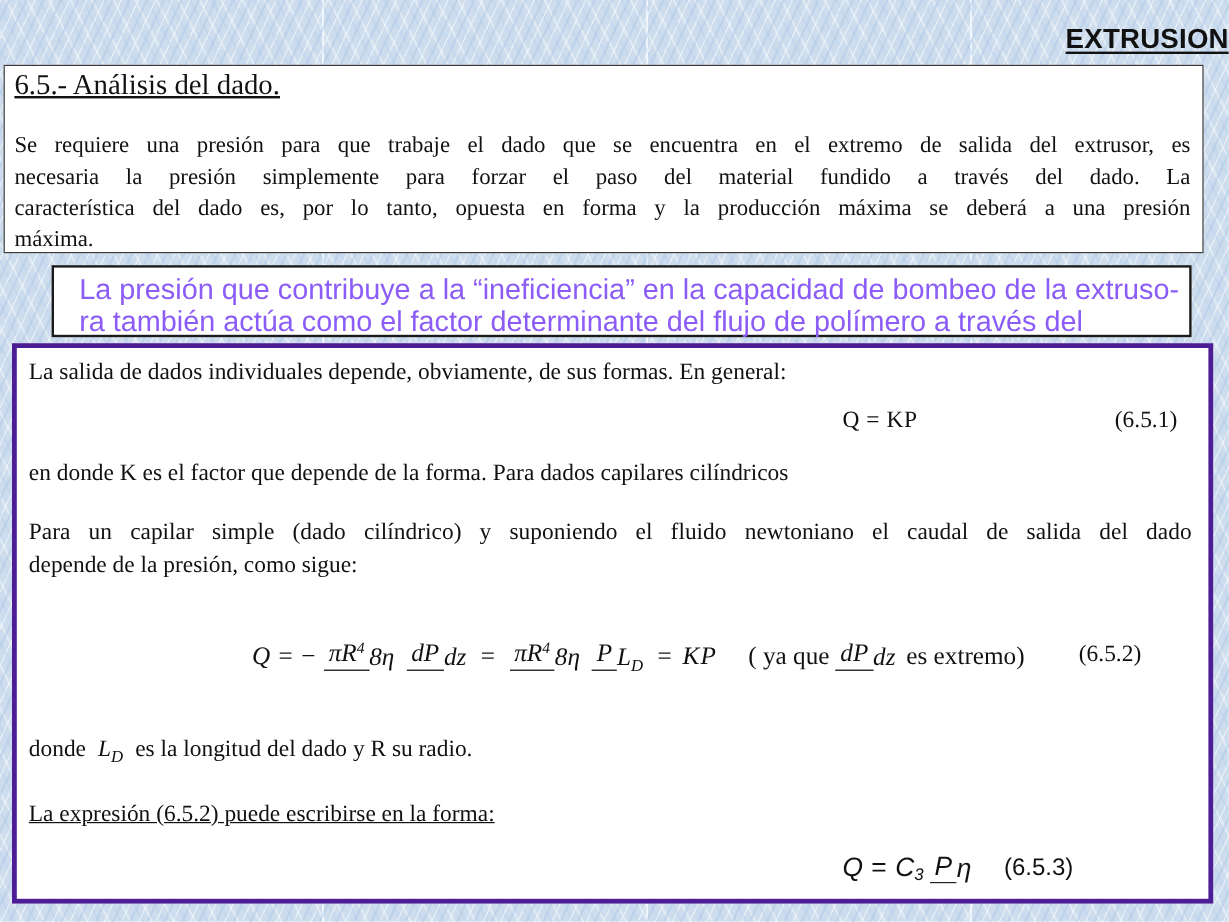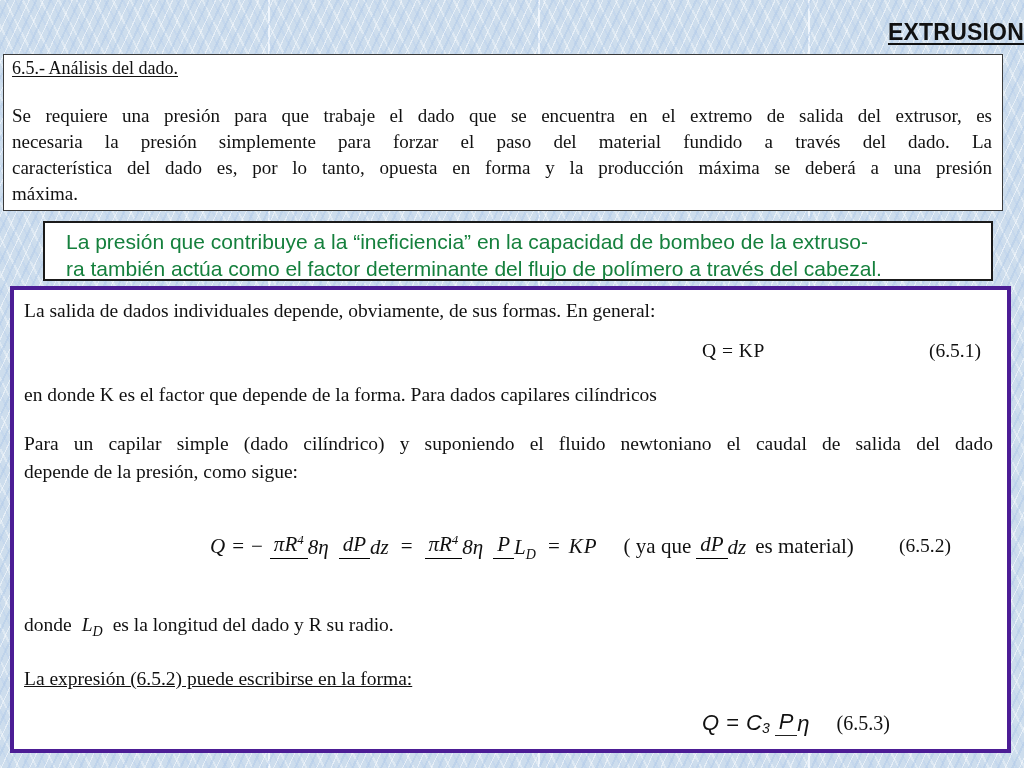--- a/index.html
+++ b/index.html
@@ -30,35 +30,35 @@
   }
 
   .box { position: absolute; background: #fff; }
 
   .box1 {
     left: 3px; top: 54px; width: 1000px; height: 157px;
     border: 1px solid #3a3a3a;
     padding: 3px 10px 0 8px;
   }
   .box1-heading {
-    font-size: 18px;
+    font-size: 24px;
     text-decoration: underline;
     text-underline-offset: 2px;
   }
   .box1-para { margin-top: 24px; font-size: 19px; line-height: 26px; }
   .jline { text-align: justify; text-align-last: justify; }
   .jline-last { text-align: left; }
 
   .box2 {
     left: 43px; top: 221px; width: 950px; height: 60px;
     border: 2px solid #1a1a1a;
     padding: 5px 0 0 21px;
     font-family: "Liberation Sans", sans-serif;
-    font-size: 21px; line-height: 27px;
-    color: #15803d;
+    font-size: 24px; line-height: 27px;
+    color: #8b5cf6;
   }
 
   .box3 {
     left: 10px; top: 286px; width: 1001px; height: 467px;
     border: 4px solid #4c1d95;
     padding: 8px 14px 0 10px;
     font-size: 19.5px;
     position: absolute;
   }
   .box3 p { margin: 0; line-height: 26px; }
@@ -95,21 +95,21 @@
   .lsub-gap { margin: 0 10px; }
 
   .row653 {
     margin-top: 2px; height: 58px; padding-left: 678px;
     font-family: "Liberation Sans", sans-serif;
     font-size: 22px; font-style: italic;
   }
   .row653 .op { font-style: normal; }
   .row653 .frac .num { border-bottom-color: #222; }
   .row653 .eqlabel {
-    font-family: Liberation Serif, serif;
+    font-family: Liberation Sans, sans-serif;
     font-style: normal; font-size: 20px;
     margin-left: 22px;
   }
 </style>
 </head>
 <body>
 
 <div class="slide-title">EXTRUSION</div>
 
 <div class="box box1">
@@ -164,21 +164,21 @@
       <span class="num it">P</span>
       <span class="den"><span class="it">L</span><span class="sub">D</span></span>
     </span>
     <span class="op">=</span>
     <span class="it kp">KP</span>
     <span class="note-pre">( ya que</span>
     <span class="frac">
       <span class="num it">dP</span>
       <span class="den it">dz</span>
     </span>
-    <span class="note-post">es material)</span>
+    <span class="note-post">es extremo)</span>
     <span class="eqlabel">(6.5.2)</span>
   </div>
 
   <p class="p4">
     <span>donde</span><span class="lsub-gap"><span class="it">L</span><span class="sub">D</span></span><span>es la longitud del dado y R su radio.</span>
   </p>
 
   <p class="p5">La expresión (6.5.2) puede escribirse en la forma:</p>
 
   <div class="eqrow row653">

